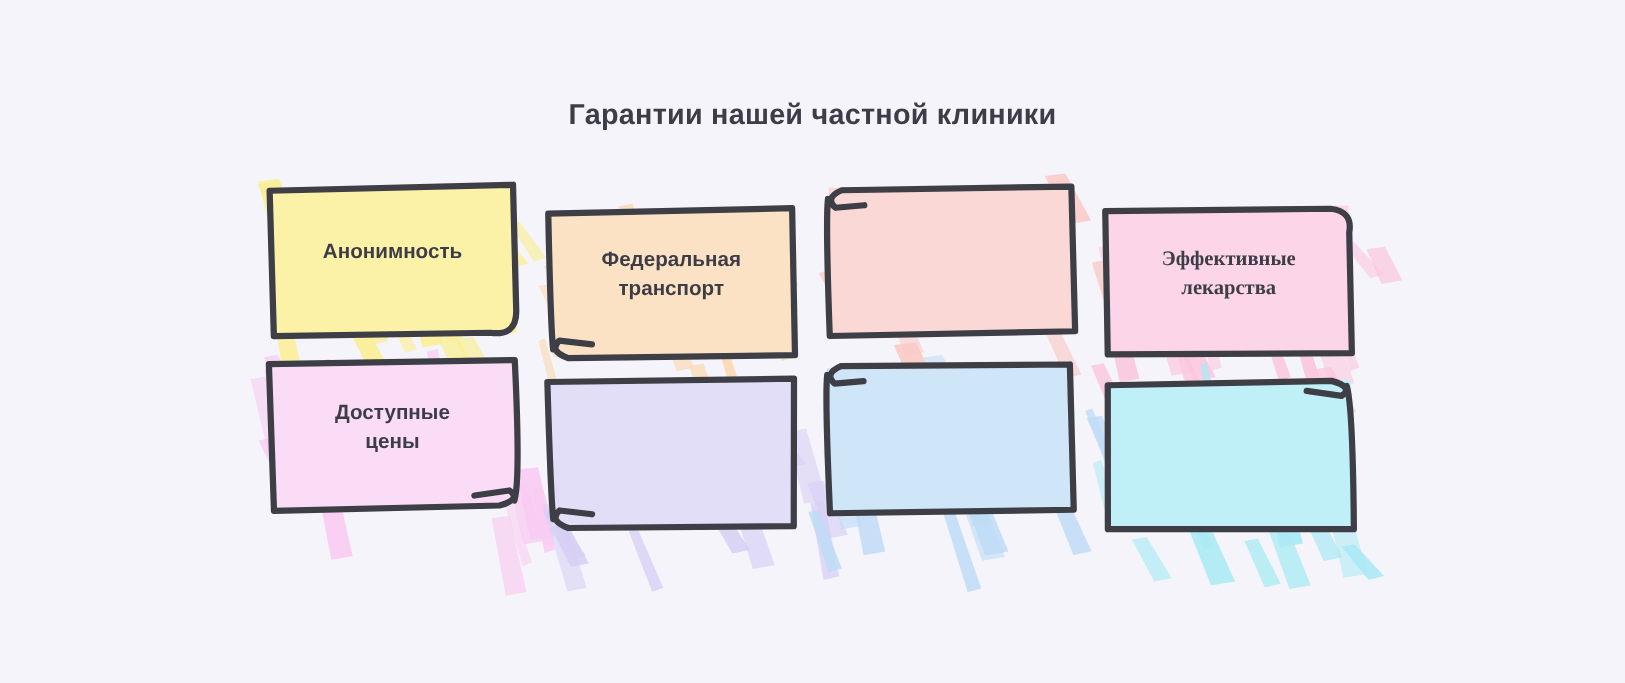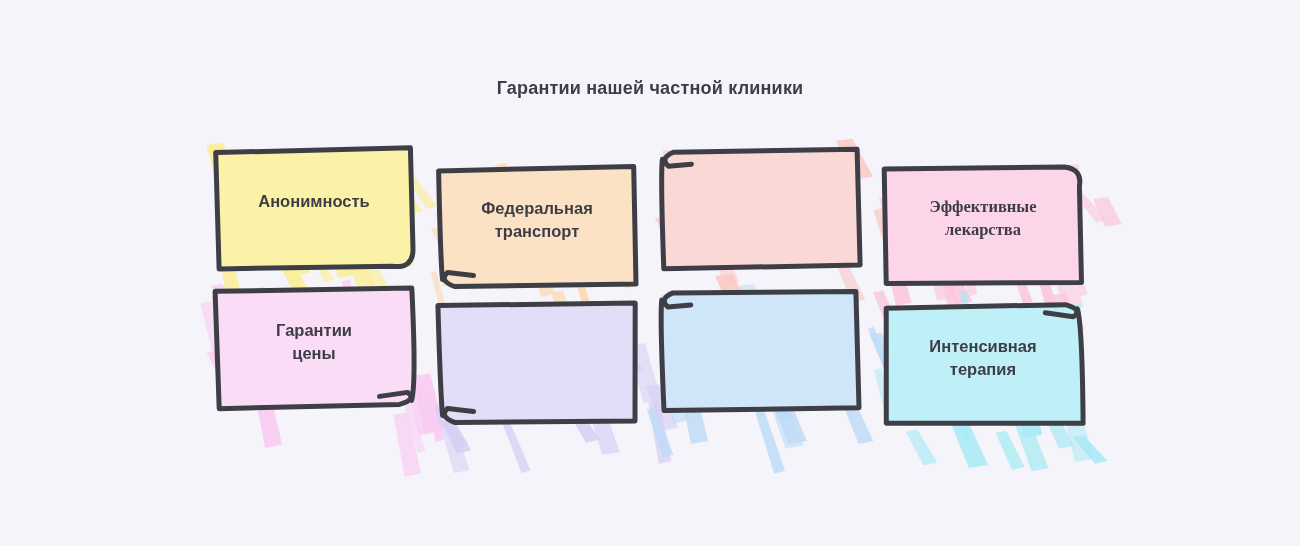--- a/index.html
+++ b/index.html
@@ -17,21 +17,21 @@
     position: relative;
     width: 1300px;
     height: 546px;
   }
   #page-title {
     position: absolute;
     left: 0;
     top: 78px;
     width: 1300px;
     text-align: center;
-    font-size: 18px;
+    font-size: 23px;
     font-weight: bold;
     color: #3D3D47;
     letter-spacing: 0.2px;
   }
   #card-grid {
     position: absolute;
     left: 0;
     top: 0;
     width: 1300px;
     height: 546px;
@@ -191,21 +191,21 @@
             <path d="M44.3,0.7 L49.7,-1.3 L70.6,67.9 L63.1,70.9 Z" fill="#F9CCF2" opacity="0.91"></path>
             <path d="M16.4,16.7 L34.3,14.7 L56.8,73.1 L36.9,76.1 Z" fill="#F9CCF2" opacity="0.93"></path>
             <path d="M-13.7,15.2 L-0.7,13.2 L17.9,80.8 L3.0,83.8 Z" fill="#F9CCF2" opacity="0.60"></path>
             <path d="M31.5,44.7 L39.3,42.7 L52.6,108.9 L42.8,111.9 Z" fill="#F9CCF2" opacity="0.84"></path>
             <path d="M-2.8,8.0 L4.1,6.0 L26.7,75.5 L17.8,78.5 Z" fill="#F9CCF2" opacity="0.59"></path>
             <path d="M192.7,99.8 L207.2,97.8 L221.6,144.5 L205.1,147.5 Z" fill="#F9CCF2" opacity="0.78"></path>
           </g>
           <path d="M0.525690157750343,3.3626491769547324 L197.91848679698217,0.3641906721536351 L198.6559336419753,117.95729595336077 L5.32815414951989,121.6802366255144 Z" fill="#FBDCF7"></path>
           <path d="M165.5,108.4 L193.5,104.4 Q203.5,111.4 185.5,116.4 L5.2,120.7 L1.1,3.3 L197.8,0.1 Q202.5,96.4 197.5,112.4" fill="none" stroke="#3E3E46" stroke-width="5" stroke-linecap="round" stroke-linejoin="round"></path>
         </svg>
-        <div class="card-label">Гарантии
+        <div class="card-label">Доступные
 цены</div>
       </div>
       <div class="card" style="left: 421px; top: 288px;">
         <svg width="232" height="150" viewBox="-16 -14 232 150">
           <g>
             <path d="M111.1,56.7 L119.8,54.7 L137.4,119.3 L126.7,122.3 Z" fill="#D6CFF4" opacity="0.58"></path>
             <path d="M175.2,46.8 L187.8,44.8 L208.2,69.2 L193.6,72.2 Z" fill="#D6CFF4" opacity="0.59"></path>
             <path d="M211.4,100.4 L222.0,98.4 L234.4,158.9 L221.8,161.9 Z" fill="#D6CFF4" opacity="0.74"></path>
             <path d="M65.0,120.3 L72.0,118.3 L93.7,168.3 L84.7,171.3 Z" fill="#D6CFF4" opacity="0.75"></path>
             <path d="M45.4,9.0 L51.6,7.0 L67.7,61.5 L59.5,64.5 Z" fill="#D6CFF4" opacity="0.75"></path>
@@ -265,18 +265,16 @@
             <path d="M22.5,127.5 L34.3,125.5 L54.3,158.4 L40.5,161.4 Z" fill="#ABEAF4" opacity="0.67"></path>
             <path d="M128.9,73.9 L145.5,71.9 L159.3,130.8 L140.7,133.8 Z" fill="#ABEAF4" opacity="0.95"></path>
             <path d="M155.8,100.1 L168.4,98.1 L190.7,141.7 L176.0,144.7 Z" fill="#ABEAF4" opacity="0.74"></path>
             <path d="M180.5,108.7 L197.7,106.7 L211.0,155.1 L191.8,158.1 Z" fill="#ABEAF4" opacity="0.57"></path>
             <path d="M48.5,2.4 L57.1,0.4 L71.9,42.9 L61.2,45.9 Z" fill="#ABEAF4" opacity="0.57"></path>
             <path d="M68.9,121.8 L86.3,119.8 L105.1,161.1 L85.8,164.1 Z" fill="#ABEAF4" opacity="0.88"></path>
           </g>
           <path d="M1.812801783264746,3.387878086419753 L197.97257373113854,0.22676526063100133 L198.86218106995884,118.66462362825789 L5.182858367626886,120.08416923868313 Z" fill="#BFF0F7"></path>
           <path d="M162.3,8.7 L190.3,12.7 Q200.3,5.7 182.3,0.7 L3.2,4.2 L3.3,119.3 L200.1,119.3 Q199.3,19.7 194.3,4.7" fill="none" stroke="#3E3E46" stroke-width="5" stroke-linecap="round" stroke-linejoin="round"></path>
         </svg>
-        <div class="card-label">Интенсивная
-терапия</div>
       </div>
     </div>
 
 </div>
 
 </body></html>

